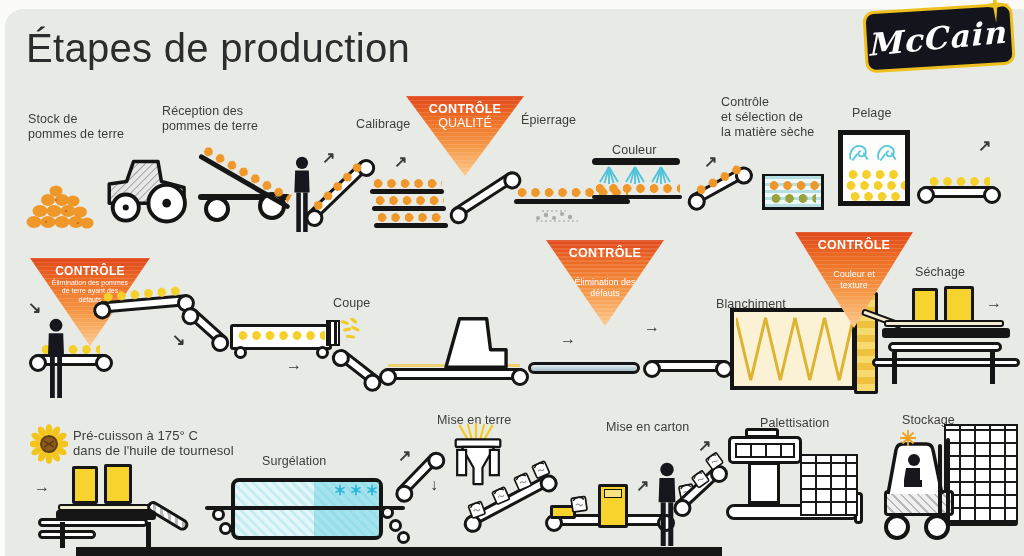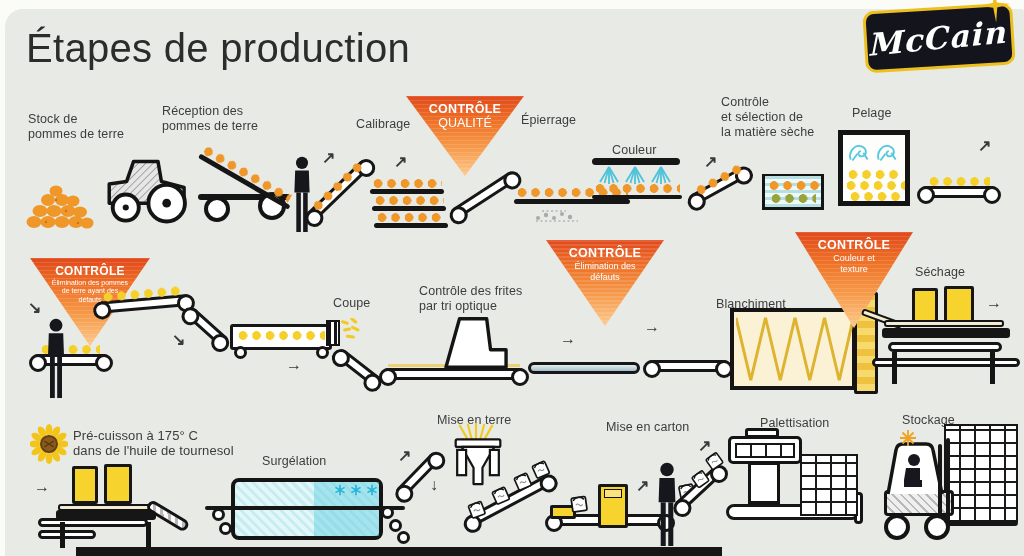--- a/index.html
+++ b/index.html
@@ -16,21 +16,21 @@
   white-space:pre-line;letter-spacing:.1px}
 
 .tri{position:absolute;clip-path:polygon(0 0,100% 0,50% 100%);color:#fff;
   display:flex;flex-direction:column;align-items:center;text-align:center;
   background:
    repeating-linear-gradient(180deg,rgba(255,255,255,.12) 0 1.5px,rgba(255,255,255,0) 1.5px 4px),
    linear-gradient(180deg,#e1491c 0%,#ee7227 32%,#f69a4a 64%,#fdc98e 100%)}
 .tri .t1{font-weight:bold;font-size:12.5px;letter-spacing:.3px;margin-top:6px}
 .tri .t2{font-weight:normal;font-size:8.5px;line-height:1.2;white-space:pre-line}
 .tri .t2.big{font-size:12.5px}
-.tri .t2.mid{font-size:9px;margin-top:1px}
+.tri .t2.mid{font-size:9px;margin-top:17px}
 .tri .t2.sm{font-size:7px;margin-top:1px}
 
 .belt{position:absolute;height:12px;background:#fff;border:3px solid #161616;border-radius:8px}
 .ends::before,.ends::after{content:"";position:absolute;top:-3px;width:12px;height:12px;
   border:3px solid #161616;border-radius:50%;background:#fff}
 .ends::before{left:-6px}.ends::after{right:-6px}
 .bar{position:absolute;background:#161616;border-radius:3px}
 .dots{position:absolute;height:11px;background-image:radial-gradient(circle at 6px 5.5px,var(--c,#ef9729) 4.1px,transparent 4.6px);
   background-size:13.5px 11px;background-repeat:repeat-x}
 .dots.y{--c:#f5d02a}.dots.g{--c:#9aa23a}
@@ -275,22 +275,20 @@
    <g fill="#f2ca22">
         <rect x="1" y="3" width="8" height="3" rx="1.5" transform="rotate(18 5 4)"></rect>
         <rect x="10" y="1" width="8" height="3" rx="1.5" transform="rotate(40 14 2)"></rect>
         <rect x="3" y="10" width="8" height="3" rx="1.5" transform="rotate(-12 7 11)"></rect>
         <rect x="11" y="9" width="9" height="3" rx="1.5" transform="rotate(25 15 10)"></rect>
         <rect x="6" y="17" width="9" height="3" rx="1.5" transform="rotate(8 10 18)"></rect>
       </g>
  </svg>
  <div class="belt ends" style="left:338px;top:346px;width:52px;transform:rotate(38deg);transform-origin:left center"></div>
 
- <div class="lbl" style="left:419px;top:284px">Contrôle des frites
-par tri optique</div>
  <div class="abs" style="left:388px;top:364px;width:132px;height:3px;background:#eed272"></div>
  <div class="belt ends" style="left:382px;top:368px;width:144px"></div>
  <svg class="abs" style="left:444px;top:314px;width:64px;height:56px" viewBox="0 0 66 56">
    <path d="M2 54 L16 4 H44 L48 36 H64 V54 Z" fill="#fff" stroke="#141414" stroke-width="3.5" stroke-linejoin="round"></path>
  </svg>
  <div class="bluebelt" style="left:528px;top:362px;width:112px;height:12px"></div>
 
  <div class="tri" style="left:546px;top:240px;width:118px;height:86px">
    <span class="t1">CONTRÔLE</span>
    <span class="t2 mid">Élimination des

